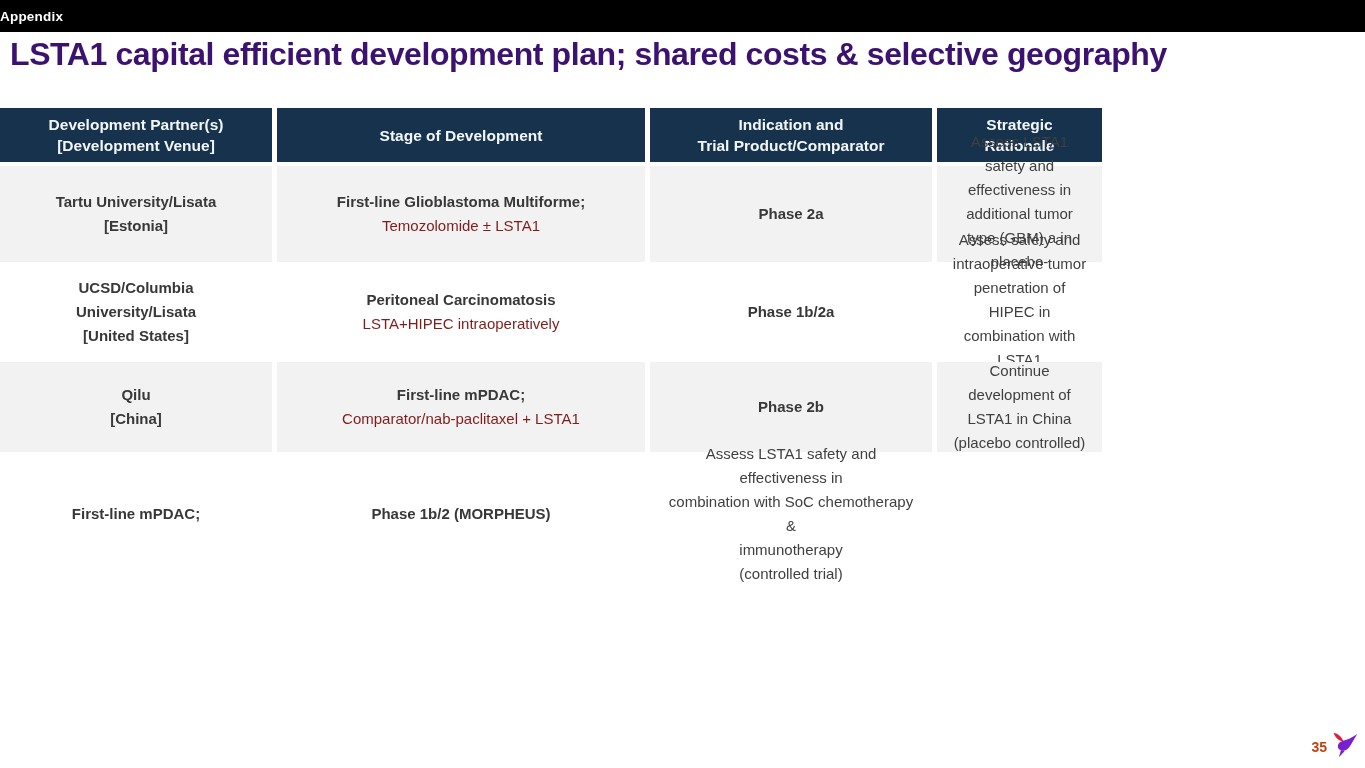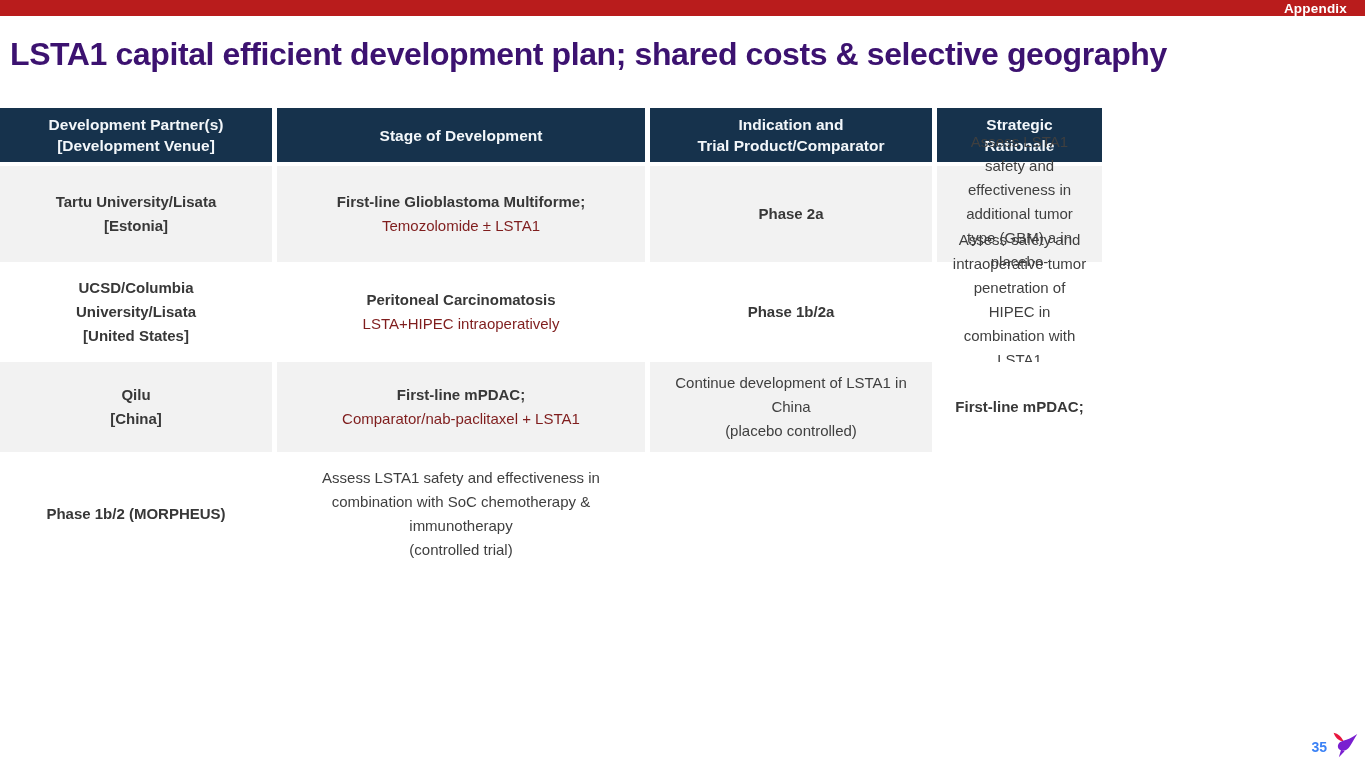--- a/index.html
+++ b/index.html
@@ -1,22 +1,22 @@
 <!DOCTYPE html>
 <html><head>
 <meta charset="utf-8">
 <style>
   * { margin: 0; padding: 0; box-sizing: border-box; }
   html, body { width: 1365px; height: 768px; background: #ffffff; overflow: hidden; }
   body { font-family: "Liberation Sans", sans-serif; position: relative; }
 
   .top-bar {
-    position: absolute; top: 0; left: 0; width: 1365px; height: 16px;
-    background: #b91c1c;
-    display: flex; align-items: center; justify-content: flex-end;
+    position: absolute; top: 0; left: 0; width: 1365px; height: 32px;
+    background: #000000;
+    display: flex; align-items: center; justify-content: flex-start;
     padding-right: 18px;
   }
   .top-bar span { color: #ffffff; font-size: 13.5px; font-weight: bold; letter-spacing: .2px; }
 
   .title {
     position: absolute; top: 36px; left: 10px; width: 1345px;
     color: #3c1270; font-size: 32px; font-weight: bold; letter-spacing: -0.4px;
     white-space: nowrap;
   }
 
@@ -36,21 +36,21 @@
     background: #16324c; color: #f3f7fa; font-weight: bold; font-size: 15.5px;
     line-height: 21px;
   }
   .row-odd  { background: #f2f2f2; }
   .row-even { background: #ffffff; }
   .bold { font-weight: bold; color: #383838; }
   .cell .sub { font-weight: normal; color: #7f1d1d; }
 
   .page-number {
     position: absolute; top: 739px; right: 38px;
-    color: #3b82f6; font-size: 14px; font-weight: bold;
+    color: #c2410c; font-size: 14px; font-weight: bold;
   }
   .logo {
     position: absolute; top: 731px; right: 6px; width: 28px; height: 28px;
   }
 </style>
 </head>
 <body>
 
 <div class="top-bar">
   <span>Appendix</span>
@@ -79,20 +79,21 @@
     <span class="sub">LSTA+HIPEC intraoperatively</span>
   </div>
   <div class="cell row-even bold">Phase 1b/2a</div>
   <div class="cell row-even">Assess safety and intraoperative tumor<br>penetration of HIPEC in combination with LSTA1<br>(open label)</div>
 
   <div class="cell row-odd bold">Qilu<br>[China]</div>
   <div class="cell row-odd">
     <span class="bold">First-line mPDAC;</span>
     <span class="sub">Comparator/nab-paclitaxel + LSTA1</span>
   </div>
+  <div class="cell row-odd bold">Phase 2b</div>
   <div class="cell row-odd">Continue development of LSTA1 in China<br>(placebo controlled)</div>
 
   <div class="cell row-even">
     <span class="bold">First-line mPDAC;</span>
   </div>
   <div class="cell row-even bold">Phase 1b/2 (MORPHEUS)</div>
   <div class="cell row-even">Assess LSTA1 safety and effectiveness in<br>combination with SoC chemotherapy &amp;<br>immunotherapy<br>(controlled trial)</div>
 </div>
 
 <span class="page-number">35</span>

